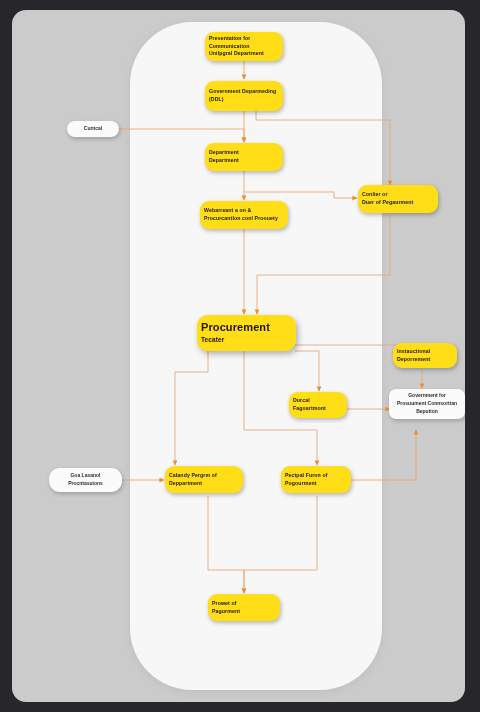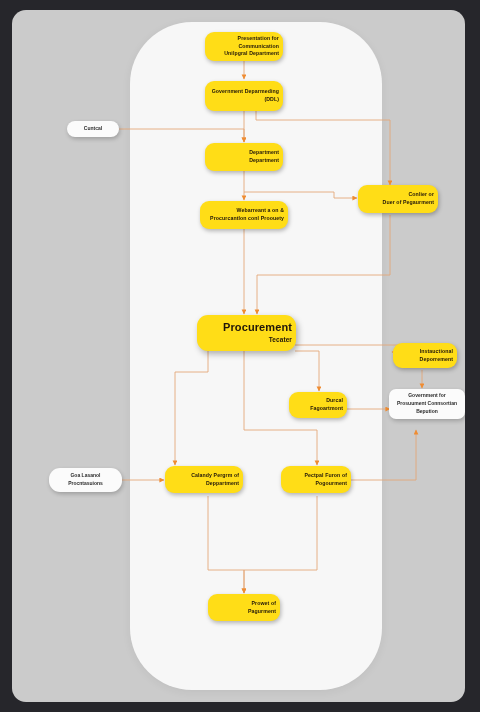--- a/index.html
+++ b/index.html
@@ -45,21 +45,21 @@
   }
 
   
   .node {
     position:absolute;
     background:#FFDD17;
     border-radius:9px;
     box-shadow:1px 2px 4px rgba(0,0,0,0.28);
     display:flex;
     flex-direction:column;
-    align-items:flex-end;
+    align-items:flex-start;
     justify-content:center;
     text-align:center;
     color:#20160a;
     font-weight:bold;
     font-size:5.2px;
     line-height:1.5;
     padding:3px 4px;
     letter-spacing:0.1px;
   }
   .node span { display:block; white-space:nowrap; }

